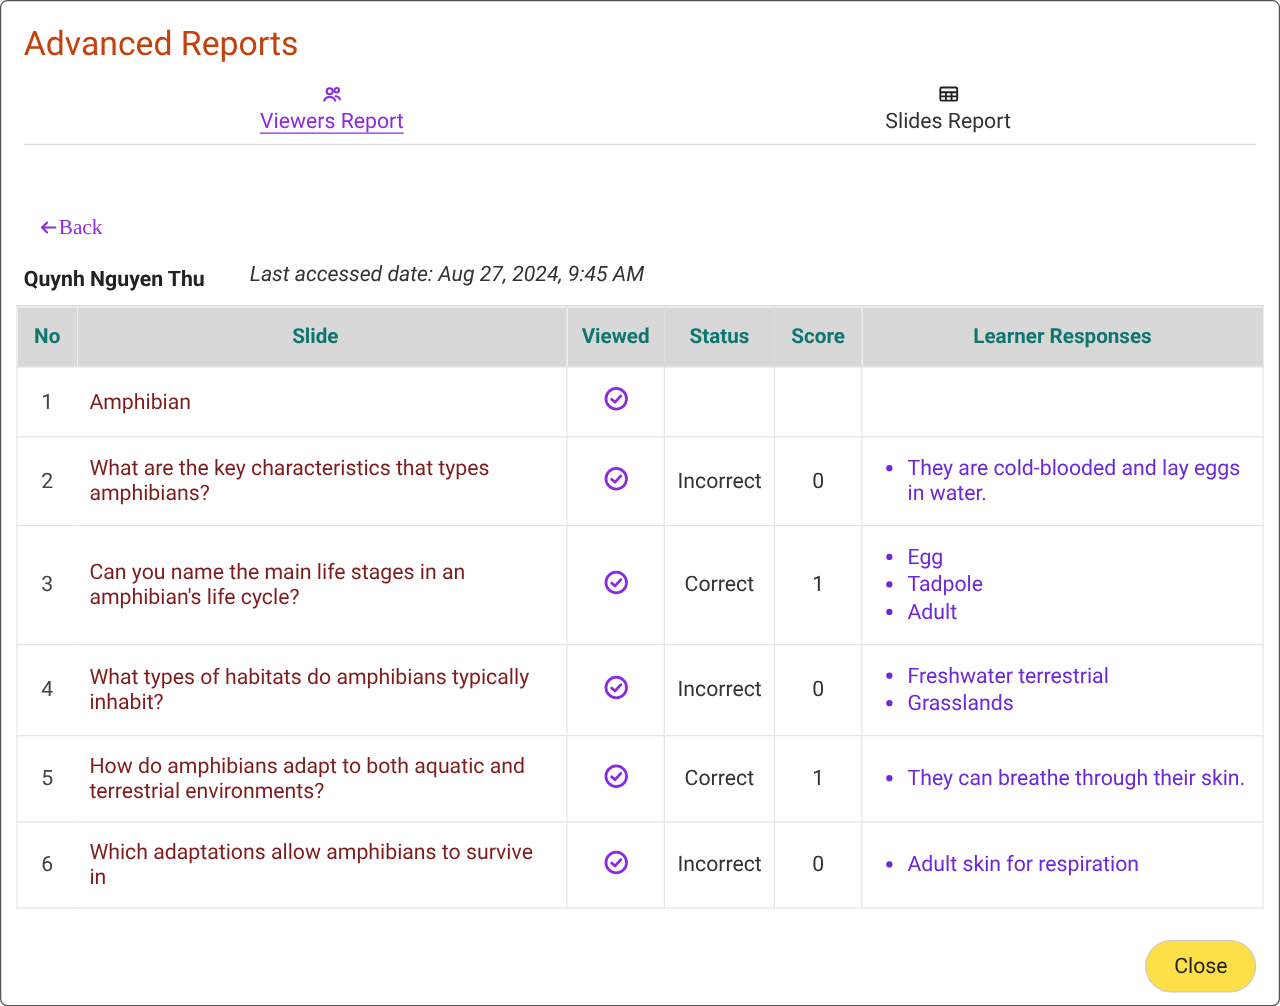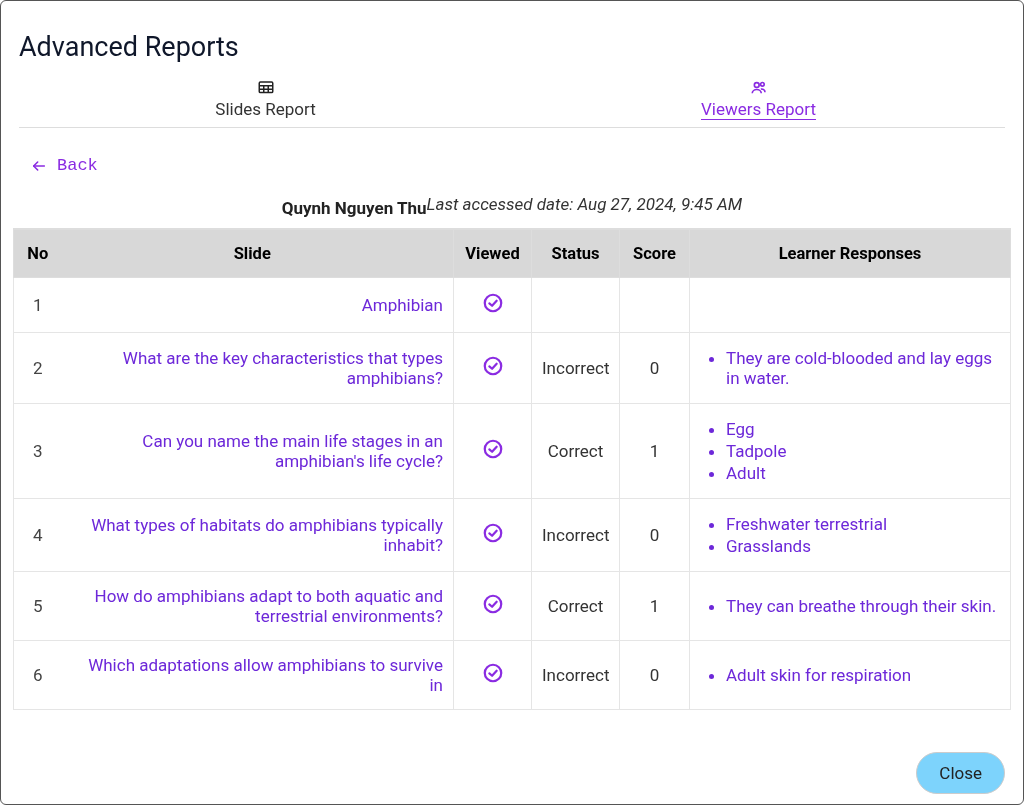--- a/index.html
+++ b/index.html
@@ -14,23 +14,22 @@
     width: 1024px;
     height: 805px;
     border: 1px solid #555;
     border-radius: 6px;
     padding: 10px 0 8px 0;
     position: relative;
     overflow: hidden;
   }
   .title {
     font-size: 27px;
-    color: #0f172a;
+    color: #c2410c;
     padding: 8px 18px 12px 18px;
-    margin-top: 12px;
   }
   .tabs {
     display: flex;
     border-bottom: 1px solid #ddd;
     margin: 0 18px;
   }
   .tab {
     flex: 1;
     text-align: center;
     padding: 4px 0 8px 0;
@@ -48,35 +47,36 @@
     margin: 0 auto 2px auto;
     width: 22px;
     height: 18px;
   }
   .back-row {
     padding: 28px 18px 6px 30px;
   }
   .back-btn {
     display: inline-flex;
     align-items: center;
-    gap: 10px;
+    gap: 0;
     color: #8a2be2;
     font-size: 17px;
     cursor: pointer;
     background: none;
     border: none;
-    font-family: Liberation Mono, monospace;
+    font-family: Liberation Serif, serif;
+    margin-top: 28px;
   }
   .back-arrow {
     width: 16px; height: 16px;
   }
   .user-row {
     display: flex;
     align-items: flex-end;
-    justify-content: center;
+    justify-content: flex-start;
     padding: 10px 18px 4px 18px;
   }
   .user-left .user-name {
     font-weight: 700;
     font-size: 17px;
     color: #222;
   }
   .user-left .user-email {
     font-size: 17px;
     color: #333;
@@ -89,20 +89,21 @@
     width: 140px;
     height: 18px;
     background: #dcdcdc;
     vertical-align: middle;
   }
   .last-accessed {
     font-style: italic;
     font-size: 17px;
     color: #333;
     padding-bottom: 4px;
+    margin-left: 36px;
   }
   .table-wrap {
     margin: 6px 12px 0 12px;
     height: 498px;
     overflow-y: scroll;
     border-top: 1px solid #ddd;
   }
   
   .table-wrap::-webkit-scrollbar { width: 16px; }
   .table-wrap::-webkit-scrollbar-track { background: #f0f0f0; }
@@ -111,40 +112,40 @@
 
   table {
     border-collapse: collapse;
     width: 100%;
     table-layout: fixed;
   }
   thead th {
     background: #d8d8d8;
     font-weight: 700;
     font-size: 16.5px;
-    color: #000000;
+    color: #0f766e;
     padding: 14px 10px;
     border: 1px solid #ddd;
     text-align: center;
     position: sticky;
     top: 0;
   }
   thead th.slide-h { text-align: center; padding-left: 0; }
   thead th.no-h { border-right: none; }
   thead th.slide-h { border-left: none; }
   tbody td {
     border: 1px solid #e5e5e5;
     padding: 14px 10px;
     font-size: 17px;
     color: #333;
     vertical-align: middle;
     text-align: center;
   }
   tbody td.no-c { border-right: none; color: #444; }
-  tbody td.slide-c { text-align: right; border-left: none; color: #6d28d9; }
+  tbody td.slide-c { text-align: left; border-left: none; color: #7f1d1d; }
   tbody td.resp-c { text-align: left; }
   col.col-no    { width: 48px; }
   col.col-slide { width: 392px; }
   col.col-viewed{ width: 78px; }
   col.col-status{ width: 88px; }
   col.col-score { width: 70px; }
   col.col-resp  { }
   .check {
     width: 22px; height: 22px;
     display: inline-block;
@@ -158,56 +159,56 @@
     font-size: 17px;
     color: #6d28d9;
     padding: 1px 0;
   }
   .footer {
     position: absolute;
     bottom: 10px;
     right: 18px;
   }
   .close-btn {
-    background: #7dd3fc;
+    background: #fde047;
     border: 1px solid #ccc;
     border-radius: 24px;
     padding: 10px 22px;
     font-size: 17px;
     color: #222;
     cursor: pointer;
     font-family: inherit;
   }
 </style>
 </head>
 <body>
 
 <div class="dialog">
 
   <div class="title">Advanced Reports</div>
 
   <div class="tabs">
+    <div class="tab active">
+      <svg class="tab-icon" viewBox="0 0 24 24" fill="none" stroke="#8a2be2" stroke-width="2.2">
+        <circle cx="9" cy="8" r="3.2"></circle>
+        <path d="M3 19c0-3 3-5 6-5s6 2 6 5"></path>
+        <circle cx="16.5" cy="7" r="2.4"></circle>
+        <path d="M14.5 13.5c2.5-.5 5.5 1 5.5 4"></path>
+      </svg>
+      <span class="tab-label">Viewers Report</span>
+    </div>
     <div class="tab">
       <svg class="tab-icon" viewBox="0 0 24 24" fill="none" stroke="#222" stroke-width="2">
         <rect x="3" y="4" width="18" height="14" rx="1.5"></rect>
         <line x1="3" y1="9" x2="21" y2="9"></line>
         <line x1="3" y1="13.5" x2="21" y2="13.5"></line>
         <line x1="9" y1="9" x2="9" y2="18"></line>
         <line x1="15" y1="9" x2="15" y2="18"></line>
       </svg>
       <span class="tab-label">Slides Report</span>
-    </div>
-    <div class="tab active">
-      <svg class="tab-icon" viewBox="0 0 24 24" fill="none" stroke="#8a2be2" stroke-width="2.2">
-        <circle cx="9" cy="8" r="3.2"></circle>
-        <path d="M3 19c0-3 3-5 6-5s6 2 6 5"></path>
-        <circle cx="16.5" cy="7" r="2.4"></circle>
-        <path d="M14.5 13.5c2.5-.5 5.5 1 5.5 4"></path>
-      </svg>
-      <span class="tab-label">Viewers Report</span>
     </div>
   </div>
 
   <div class="back-row">
     <button class="back-btn">
       <svg class="back-arrow" viewBox="0 0 24 24" fill="none" stroke="#8a2be2" stroke-width="2.4" stroke-linecap="round" stroke-linejoin="round">
         <line x1="20" y1="12" x2="4" y2="12"></line>
         <polyline points="10 6 4 12 10 18"></polyline>
       </svg>
       <span>Back</span>

